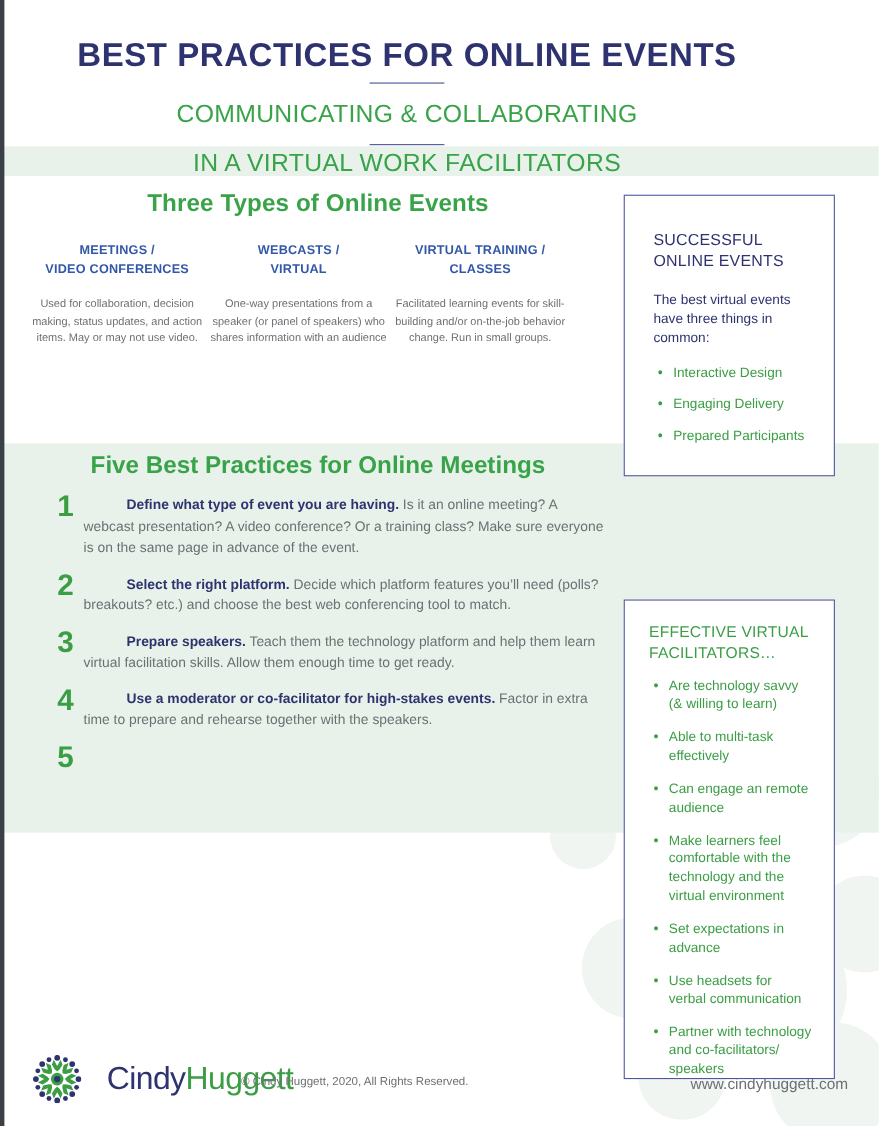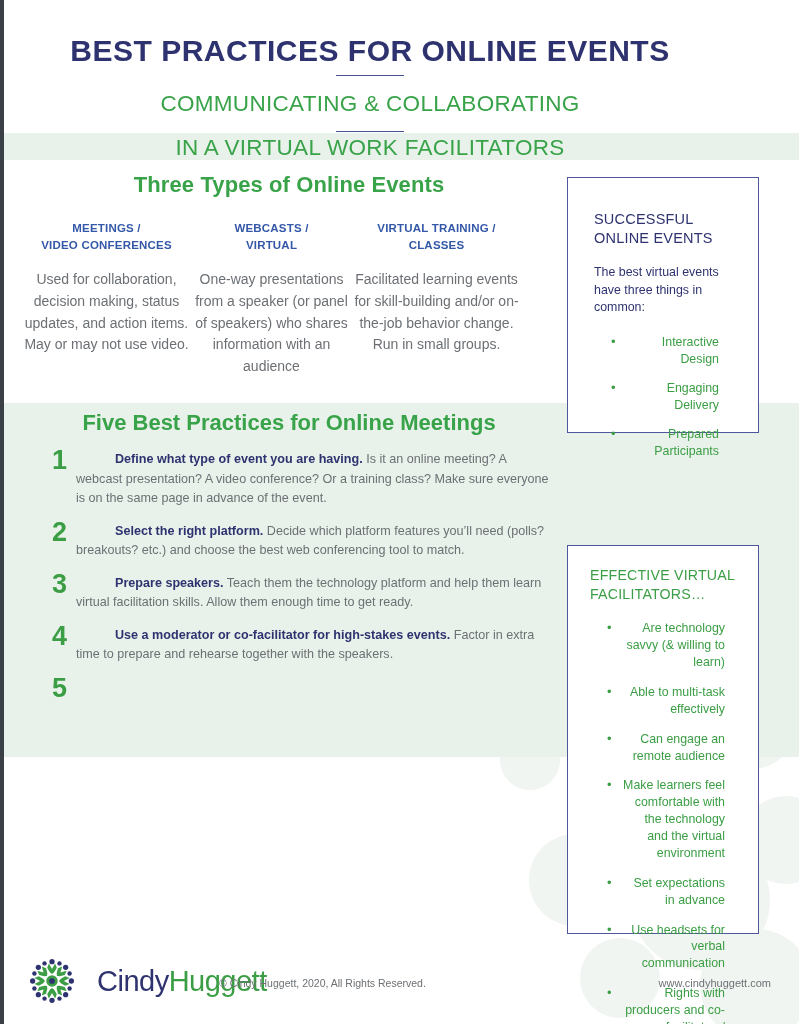--- a/index.html
+++ b/index.html
@@ -102,59 +102,59 @@
   .type-col { width: 165px; text-align: center; }
   .type-head {
     font-size: 11.5px;
     font-weight: bold;
     color: #3458a8;
     line-height: 1.45;
     letter-spacing: 0.2px;
     margin-bottom: 16px;
   }
   .type-body {
-    font-size: 14px;
+    font-size: 10px;
     color: #6c7074;
     line-height: 1.55;
   }
 
   
   .side-box {
     position: absolute;
     z-index: 6;
     border: 1.4px solid #50569b;
     background: #ffffff;
     box-sizing: border-box;
   }
   #box-successful {
     left: 567px; top: 177px;
     width: 192px; height: 256px;
     padding: 32px 22px 0 26px;
   }
   #box-facilitators {
     left: 567px; top: 545px;
-    width: 192px; height: 389px;
+    width: 192px; height: 436px;
     padding: 20px 16px 0 22px;
   }
   .box-title {
     font-size: 14.5px;
     font-weight: normal;
     color: #2e3370;
     line-height: 1.32;
     letter-spacing: 0.2px;
     margin: 0 0 16px 0;
   }
   .box-title.green { color: #3b9e45; font-size: 14.2px; margin-bottom: 12px;}
   .box-lead {
     font-size: 12.4px;
     color: #2e3370;
     line-height: 1.42;
     margin: 0 0 14px 0;
   }
-  .box-list { list-style: none; margin: 17px; padding: 0; text-align: right; }
+  .box-list { list-style: none; margin: 4px; padding: 0; }
   .box-list li {
     position: relative;
     padding-left: 14px;
     font-size: 12.4px;
     color: #3b9e45;
     line-height: 1.40;
     margin-bottom: 11px;
   }
   .box-list li::before {
     content: "\2022";
@@ -230,21 +230,21 @@
   .copyright {
     position: absolute;
     left: 0; top: 22px; width: 645px;
     text-align: center;
     font-size: 10.5px;
     color: #6c7074;
   }
   .website {
     position: absolute;
     right: 28px; top: 22px;
-    font-size: 11px;
+    font-size: 14px;
     color: #6c7074;
   }
 </style>
 </head>
 <body>
 
 <div id="page">
 
   <svg class="bg-circles" viewBox="0 0 799 1024" xmlns="http://www.w3.org/2000/svg">
     <g fill="#f1f5f1">
@@ -351,21 +351,21 @@
       <div>EFFECTIVE VIRTUAL</div>
       <div>FACILITATORS…</div>
     </div>
     <ul class="box-list">
       <li>Are technology savvy (&amp; willing to learn)</li>
       <li>Able to multi-task effectively</li>
       <li>Can engage an remote audience</li>
       <li>Make learners feel comfortable with the technology and the virtual environment</li>
       <li>Set expectations in advance</li>
       <li>Use headsets for verbal communication</li>
-      <li>Rights with producers and co-facilitators/ speakers</li>
+      <li>Partner with technology and co-facilitators/ speakers</li>
     </ul>
   </div>
 
 
   <div class="layer footer">
     <div class="logo-wrap">
       <svg class="logo-mark" viewBox="0 0 100 100" xmlns="http://www.w3.org/2000/svg">
         <g transform="translate(50,50)">
           <g fill="#3b9e45">
             <g>

